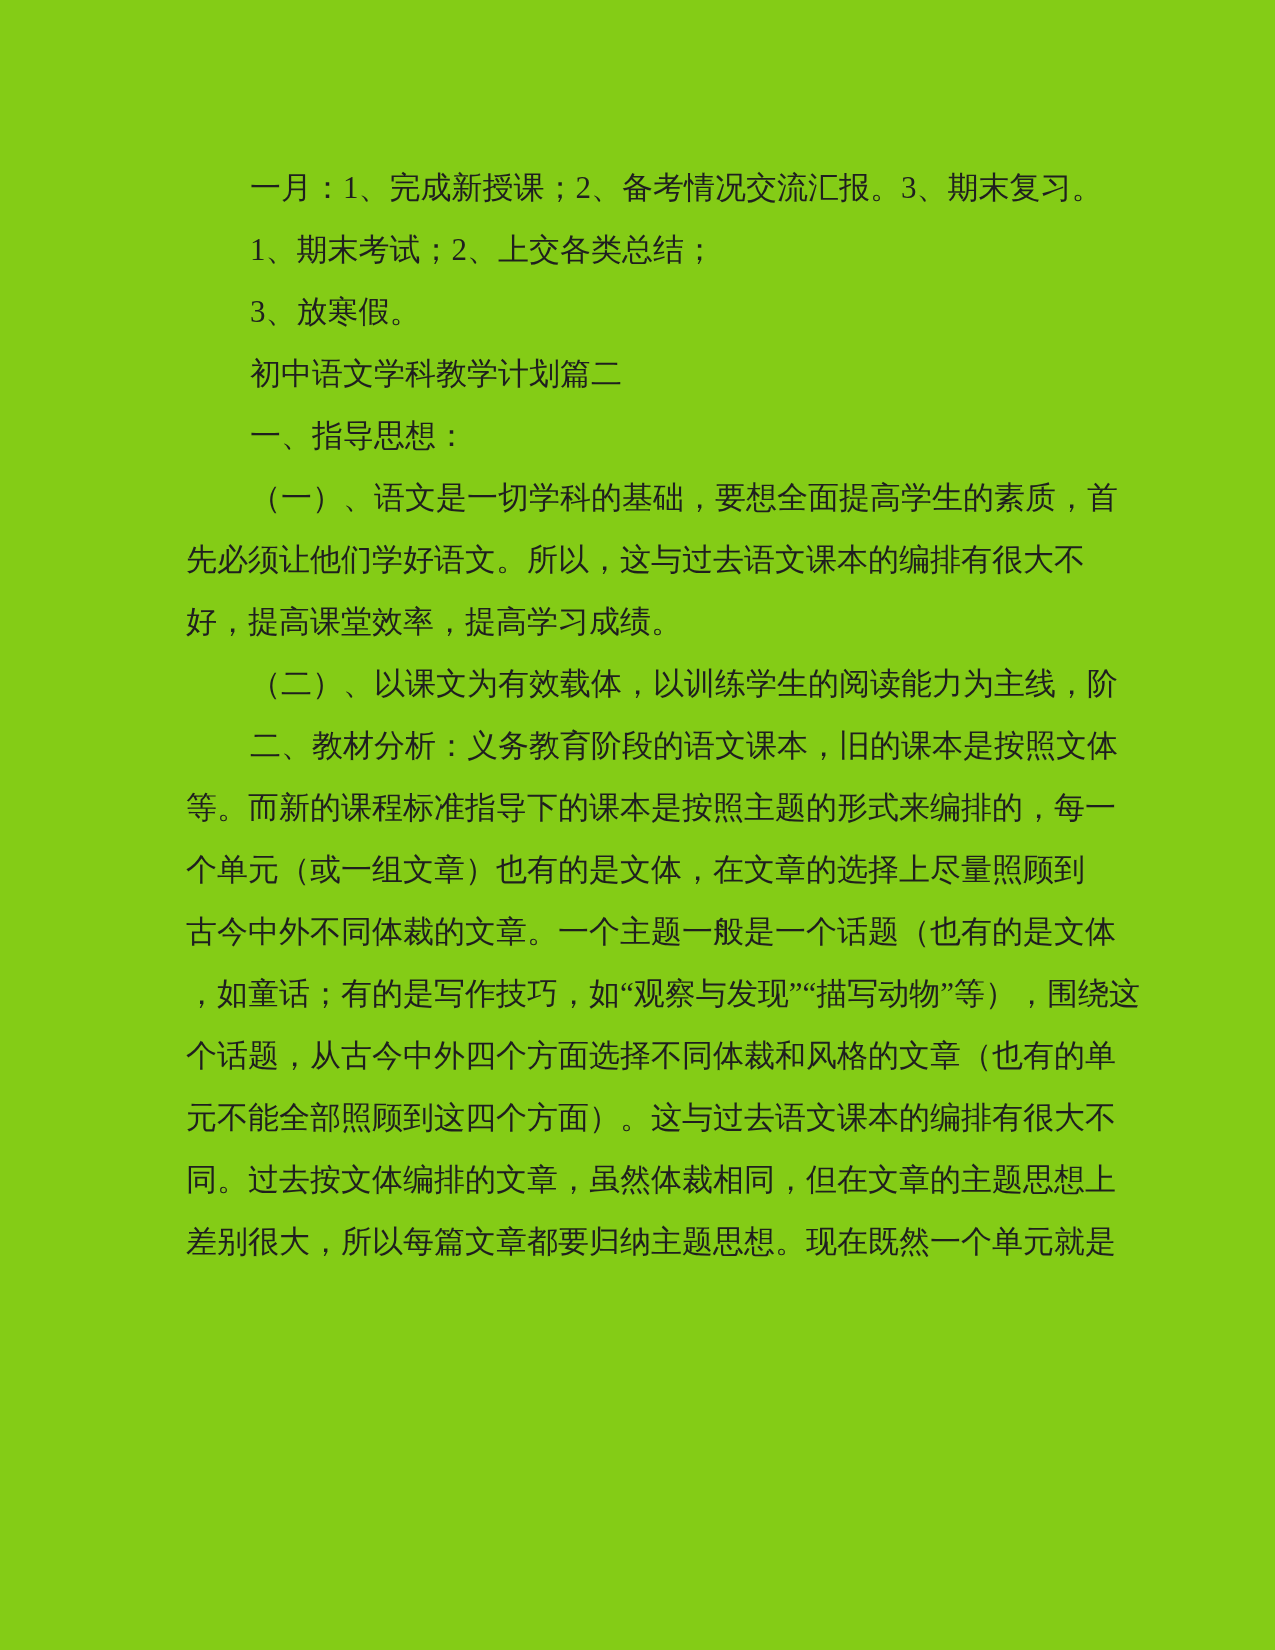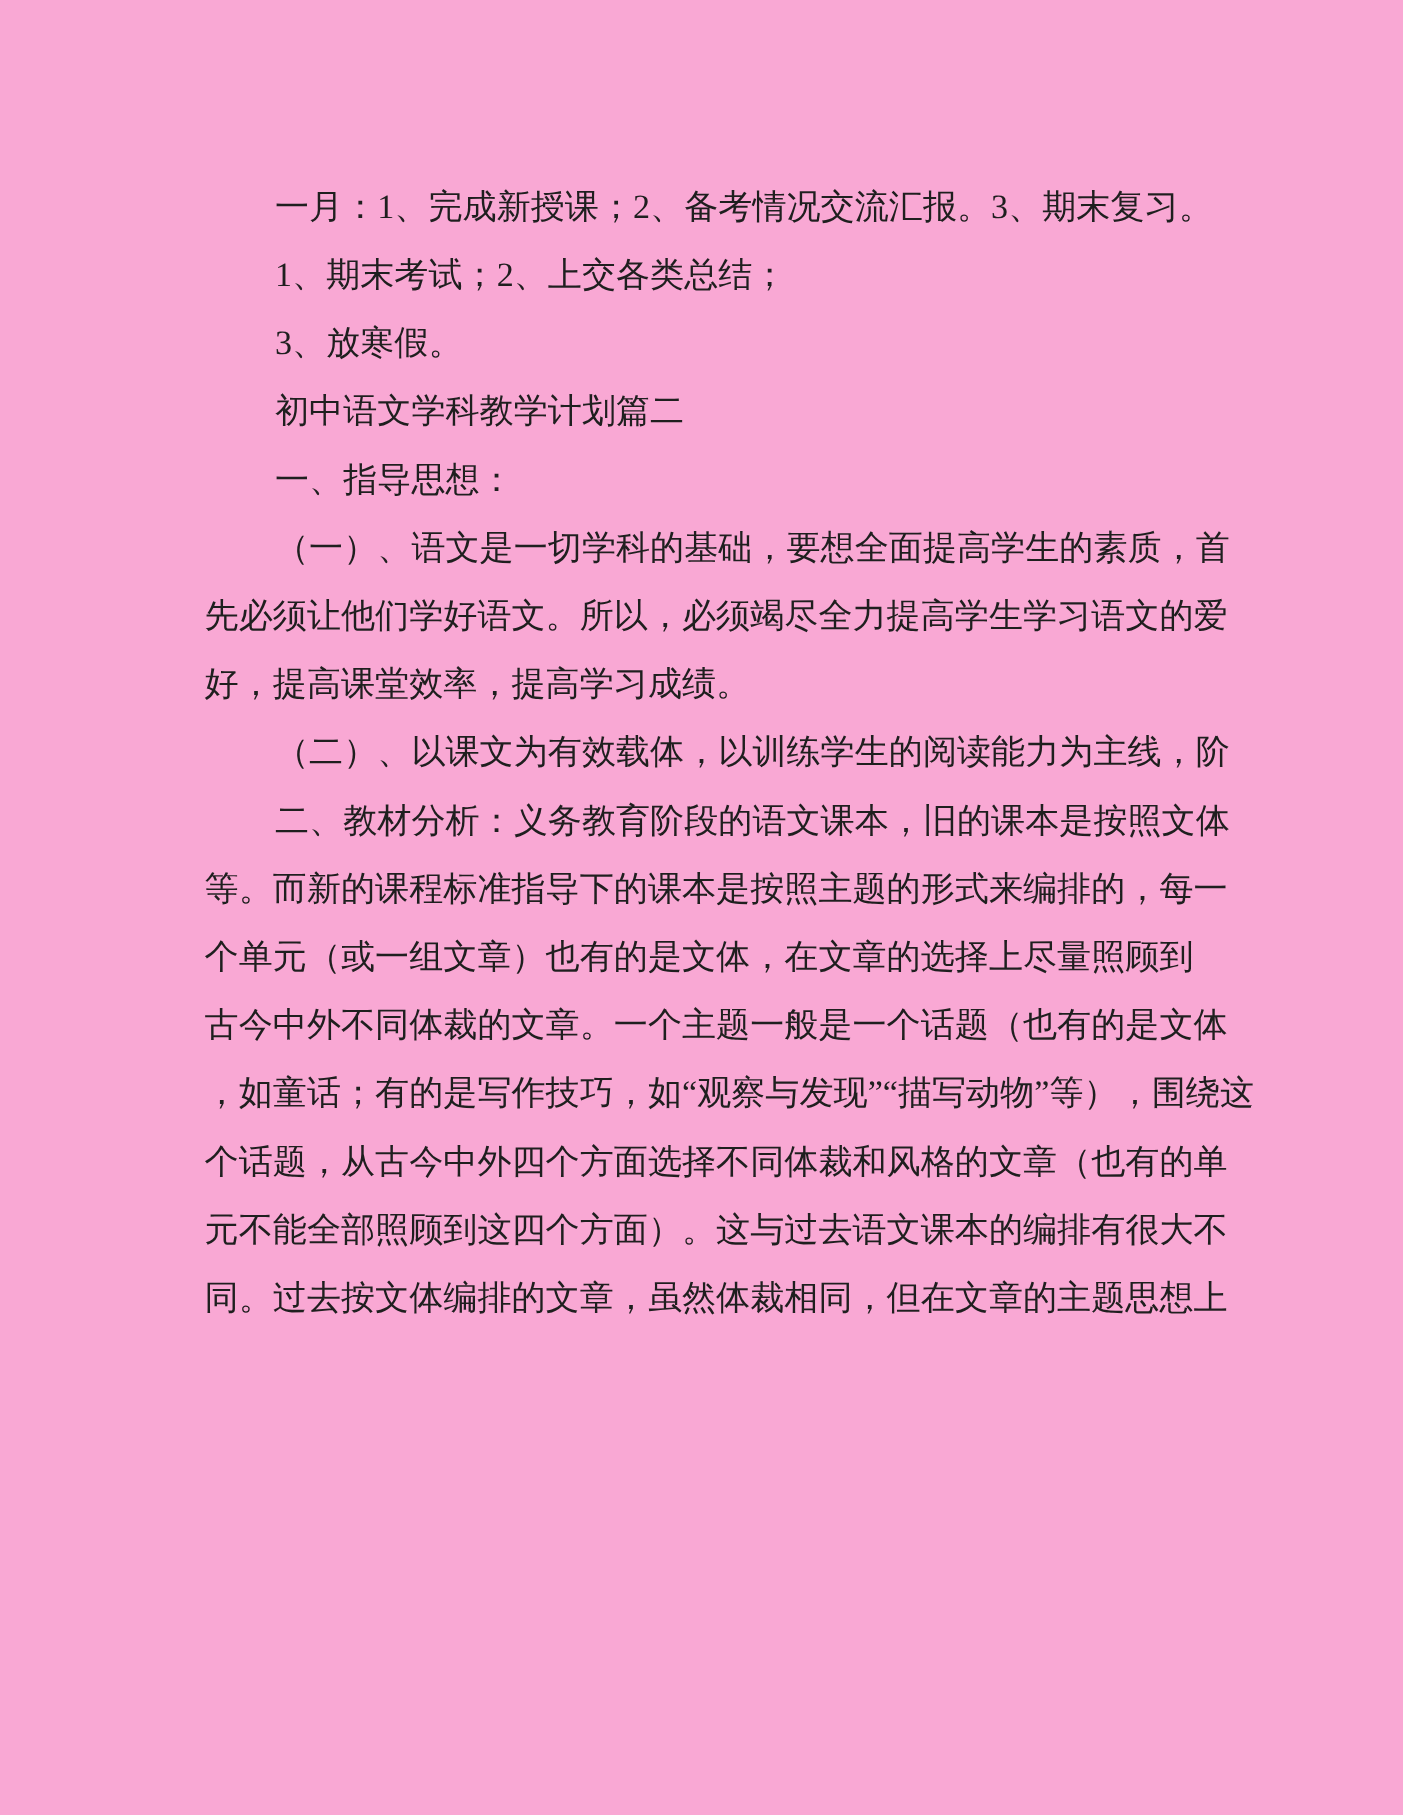--- a/index.html
+++ b/index.html
@@ -29,33 +29,34 @@
     letter-spacing: 0;
     font-weight: 400;
   }
   .line.indent {
     text-indent: 64px;
   }
 </style>
 </head>
 <body>
 
-<div class="page" style="background: #f9a8d4; color: rgb(31, 31, 31); text-decoration: underline;">
+<div class="page" style="background: #84cc16; color: rgb(31, 31, 31); text-decoration: underline;">
   <div class="doc-body">
       <div class="line indent">一月：1、完成新授课；2、备考情况交流汇报。3、期末复习。</div>
       <div class="line indent">1、期末考试；2、上交各类总结；</div>
       <div class="line indent">3、放寒假。</div>
       <div class="line indent">初中语文学科教学计划篇二</div>
       <div class="line indent">一、指导思想：</div>
       <div class="line indent">（一）、语文是一切学科的基础，要想全面提高学生的素质，首</div>
-      <div class="line">先必须让他们学好语文。所以，必须竭尽全力提高学生学习语文的爱</div>
+      <div class="line">先必须让他们学好语文。所以，这与过去语文课本的编排有很大不</div>
       <div class="line">好，提高课堂效率，提高学习成绩。</div>
       <div class="line indent">（二）、以课文为有效载体，以训练学生的阅读能力为主线，阶</div>
       <div class="line indent">二、教材分析：义务教育阶段的语文课本，旧的课本是按照文体</div>
       <div class="line">等。而新的课程标准指导下的课本是按照主题的形式来编排的，每一</div>
       <div class="line">个单元（或一组文章）也有的是文体，在文章的选择上尽量照顾到</div>
       <div class="line">古今中外不同体裁的文章。一个主题一般是一个话题（也有的是文体</div>
       <div class="line">，如童话；有的是写作技巧，如“观察与发现”“描写动物”等），围绕这</div>
       <div class="line">个话题，从古今中外四个方面选择不同体裁和风格的文章（也有的单</div>
       <div class="line">元不能全部照顾到这四个方面）。这与过去语文课本的编排有很大不</div>
       <div class="line">同。过去按文体编排的文章，虽然体裁相同，但在文章的主题思想上</div>
+      <div class="line">差别很大，所以每篇文章都要归纳主题思想。现在既然一个单元就是</div>
     </div>
 </div>
 
 </body></html>

